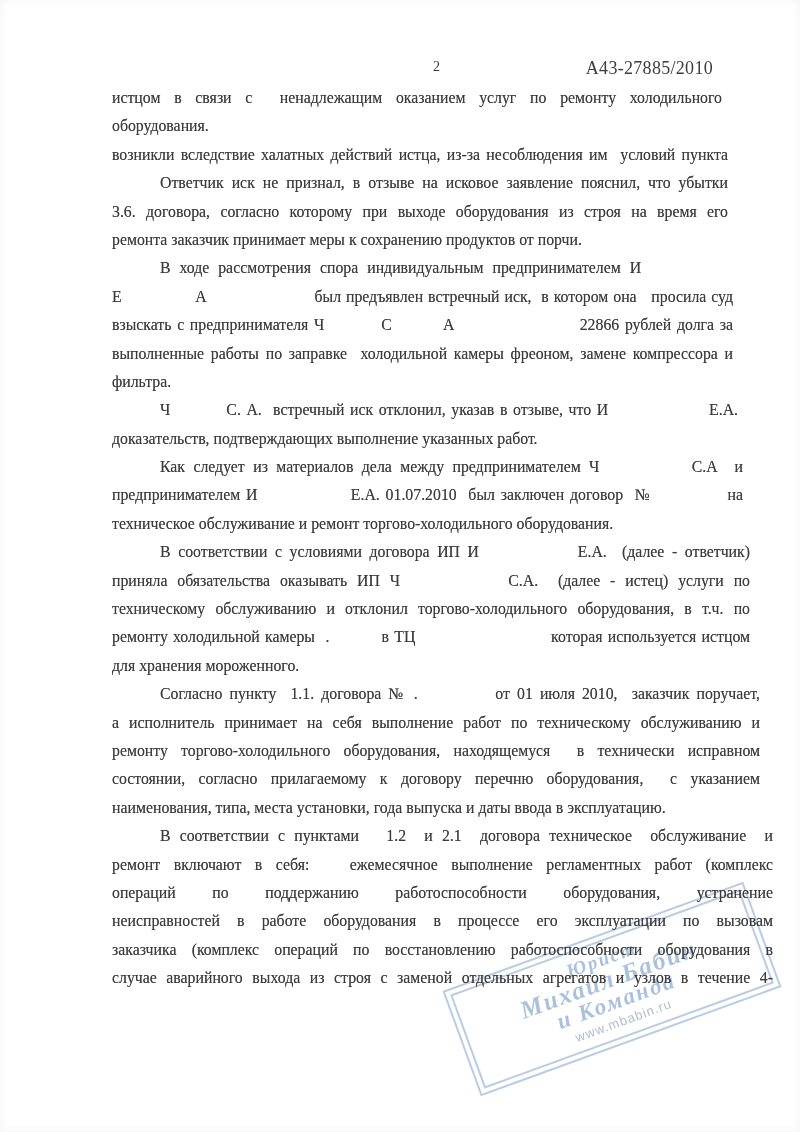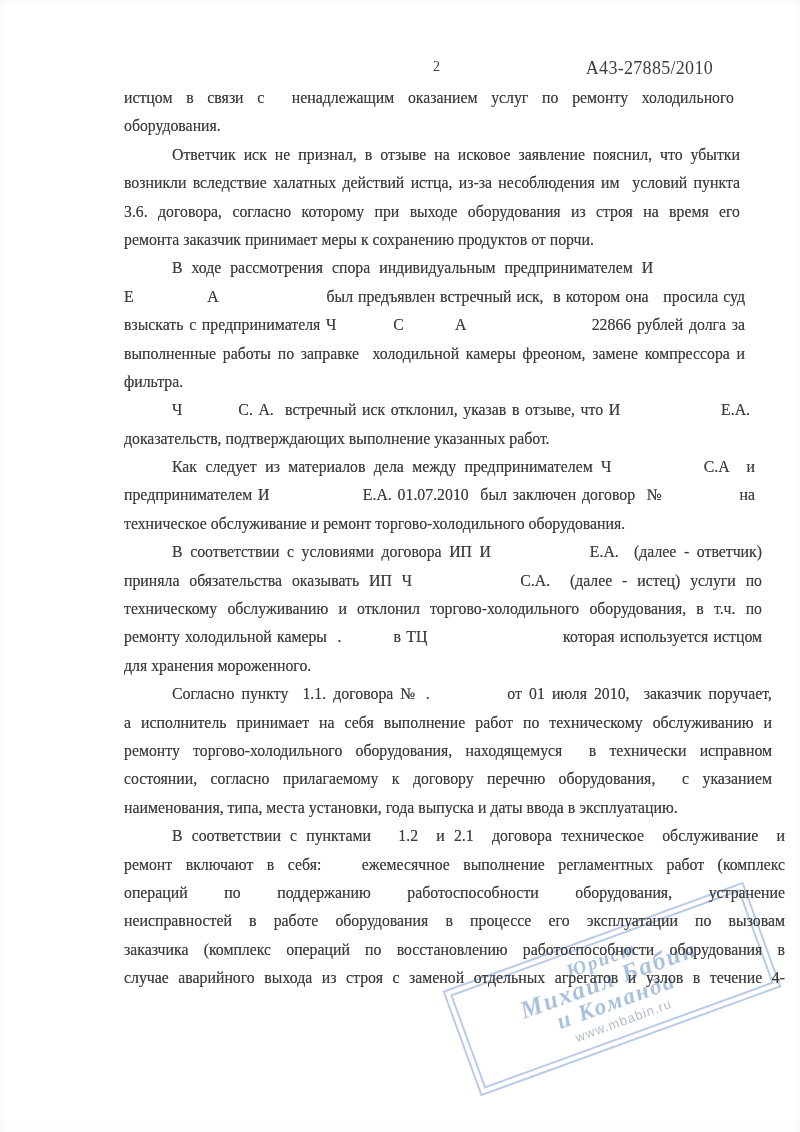--- a/index.html
+++ b/index.html
@@ -28,21 +28,21 @@
   .header-casenum {
     position: absolute;
     right: 87px;
     top: 58px;
     font-size: 18px;
     letter-spacing: 0.3px;
     color: var(--text-color, #3c3c3c);
   }
   .body-text {
     position: absolute;
-    left: 124px;
+    left: 112px;
     top: 84px;
     z-index: 2;
     font-size: 15.8px;
     color: var(--text-color, #3c3c3c);
     text-shadow: 0 0 0.6px rgba(60,60,60,0.65);
   }
   .line {
     height: 28.4px;
     line-height: 28.4px;
     text-align: justify;
@@ -110,22 +110,22 @@
 
 <div class="page">
 
   <span class="header-pagenum">2</span>
 
   <span class="header-casenum">А43-27885/2010</span>
 
   <div id="doc-body" class="body-text">
       <div class="line p0">истцом в связи с&nbsp; ненадлежащим оказанием услуг по ремонту холодильного</div>
       <div class="line p0 last">оборудования.</div>
+      <div class="line p1">возникли вследствие халатных действий истца, из-за несоблюдения им&nbsp; условий пункта</div>
       <div class="line p1 indent">Ответчик иск не признал, в отзыве на исковое заявление пояснил, что убытки</div>
-      <div class="line p1">возникли вследствие халатных действий истца, из-за несоблюдения им&nbsp; условий пункта</div>
       <div class="line p1">3.6. договора, согласно которому при выходе оборудования из строя на время его</div>
       <div class="line p1 last">ремонта заказчик принимает меры к сохранению продуктов от порчи.</div>
       <div class="line p2 last spread indent">В ходе рассмотрения спора индивидуальным предпринимателем И</div>
       <div class="line p2">Е&nbsp;&nbsp;&nbsp;&nbsp;&nbsp;&nbsp;&nbsp;&nbsp;&nbsp;&nbsp;&nbsp;&nbsp;&nbsp;&nbsp;&nbsp;А&nbsp;&nbsp;&nbsp;&nbsp;&nbsp;&nbsp;&nbsp;&nbsp;&nbsp;&nbsp;&nbsp;&nbsp;&nbsp;&nbsp;&nbsp;&nbsp;&nbsp;&nbsp;&nbsp;&nbsp;&nbsp;&nbsp;был предъявлен встречный иск,&nbsp; в котором она&nbsp;&nbsp; просила суд</div>
       <div class="line p2">взыскать с предпринимателя Ч&nbsp;&nbsp;&nbsp;&nbsp;&nbsp;&nbsp;&nbsp;&nbsp;&nbsp;&nbsp;С&nbsp;&nbsp;&nbsp;&nbsp;&nbsp;&nbsp;&nbsp;&nbsp;&nbsp;А&nbsp;&nbsp;&nbsp;&nbsp;&nbsp;&nbsp;&nbsp;&nbsp;&nbsp;&nbsp;&nbsp;&nbsp;&nbsp;&nbsp;&nbsp;&nbsp;&nbsp;&nbsp;&nbsp;&nbsp;&nbsp;&nbsp;22866 рублей долга за</div>
       <div class="line p2">выполненные работы по заправке&nbsp; холодильной камеры фреоном, замене компрессора и</div>
       <div class="line p2 last">фильтра.</div>
       <div class="line p3 indent">Ч&nbsp;&nbsp;&nbsp;&nbsp;&nbsp;&nbsp;&nbsp;&nbsp;&nbsp;&nbsp;С. А.&nbsp; встречный иск отклонил, указав в отзыве, что И&nbsp;&nbsp;&nbsp;&nbsp;&nbsp;&nbsp;&nbsp;&nbsp;&nbsp;&nbsp;&nbsp;&nbsp;&nbsp;&nbsp;&nbsp;&nbsp;&nbsp;&nbsp;Е.А.</div>
       <div class="line p3 last">доказательств, подтверждающих выполнение указанных работ.</div>
       <div class="line p4 indent">Как следует из материалов дела между предпринимателем Ч&nbsp;&nbsp;&nbsp;&nbsp;&nbsp;&nbsp;&nbsp;&nbsp;&nbsp;&nbsp;&nbsp;С.А&nbsp; и</div>

